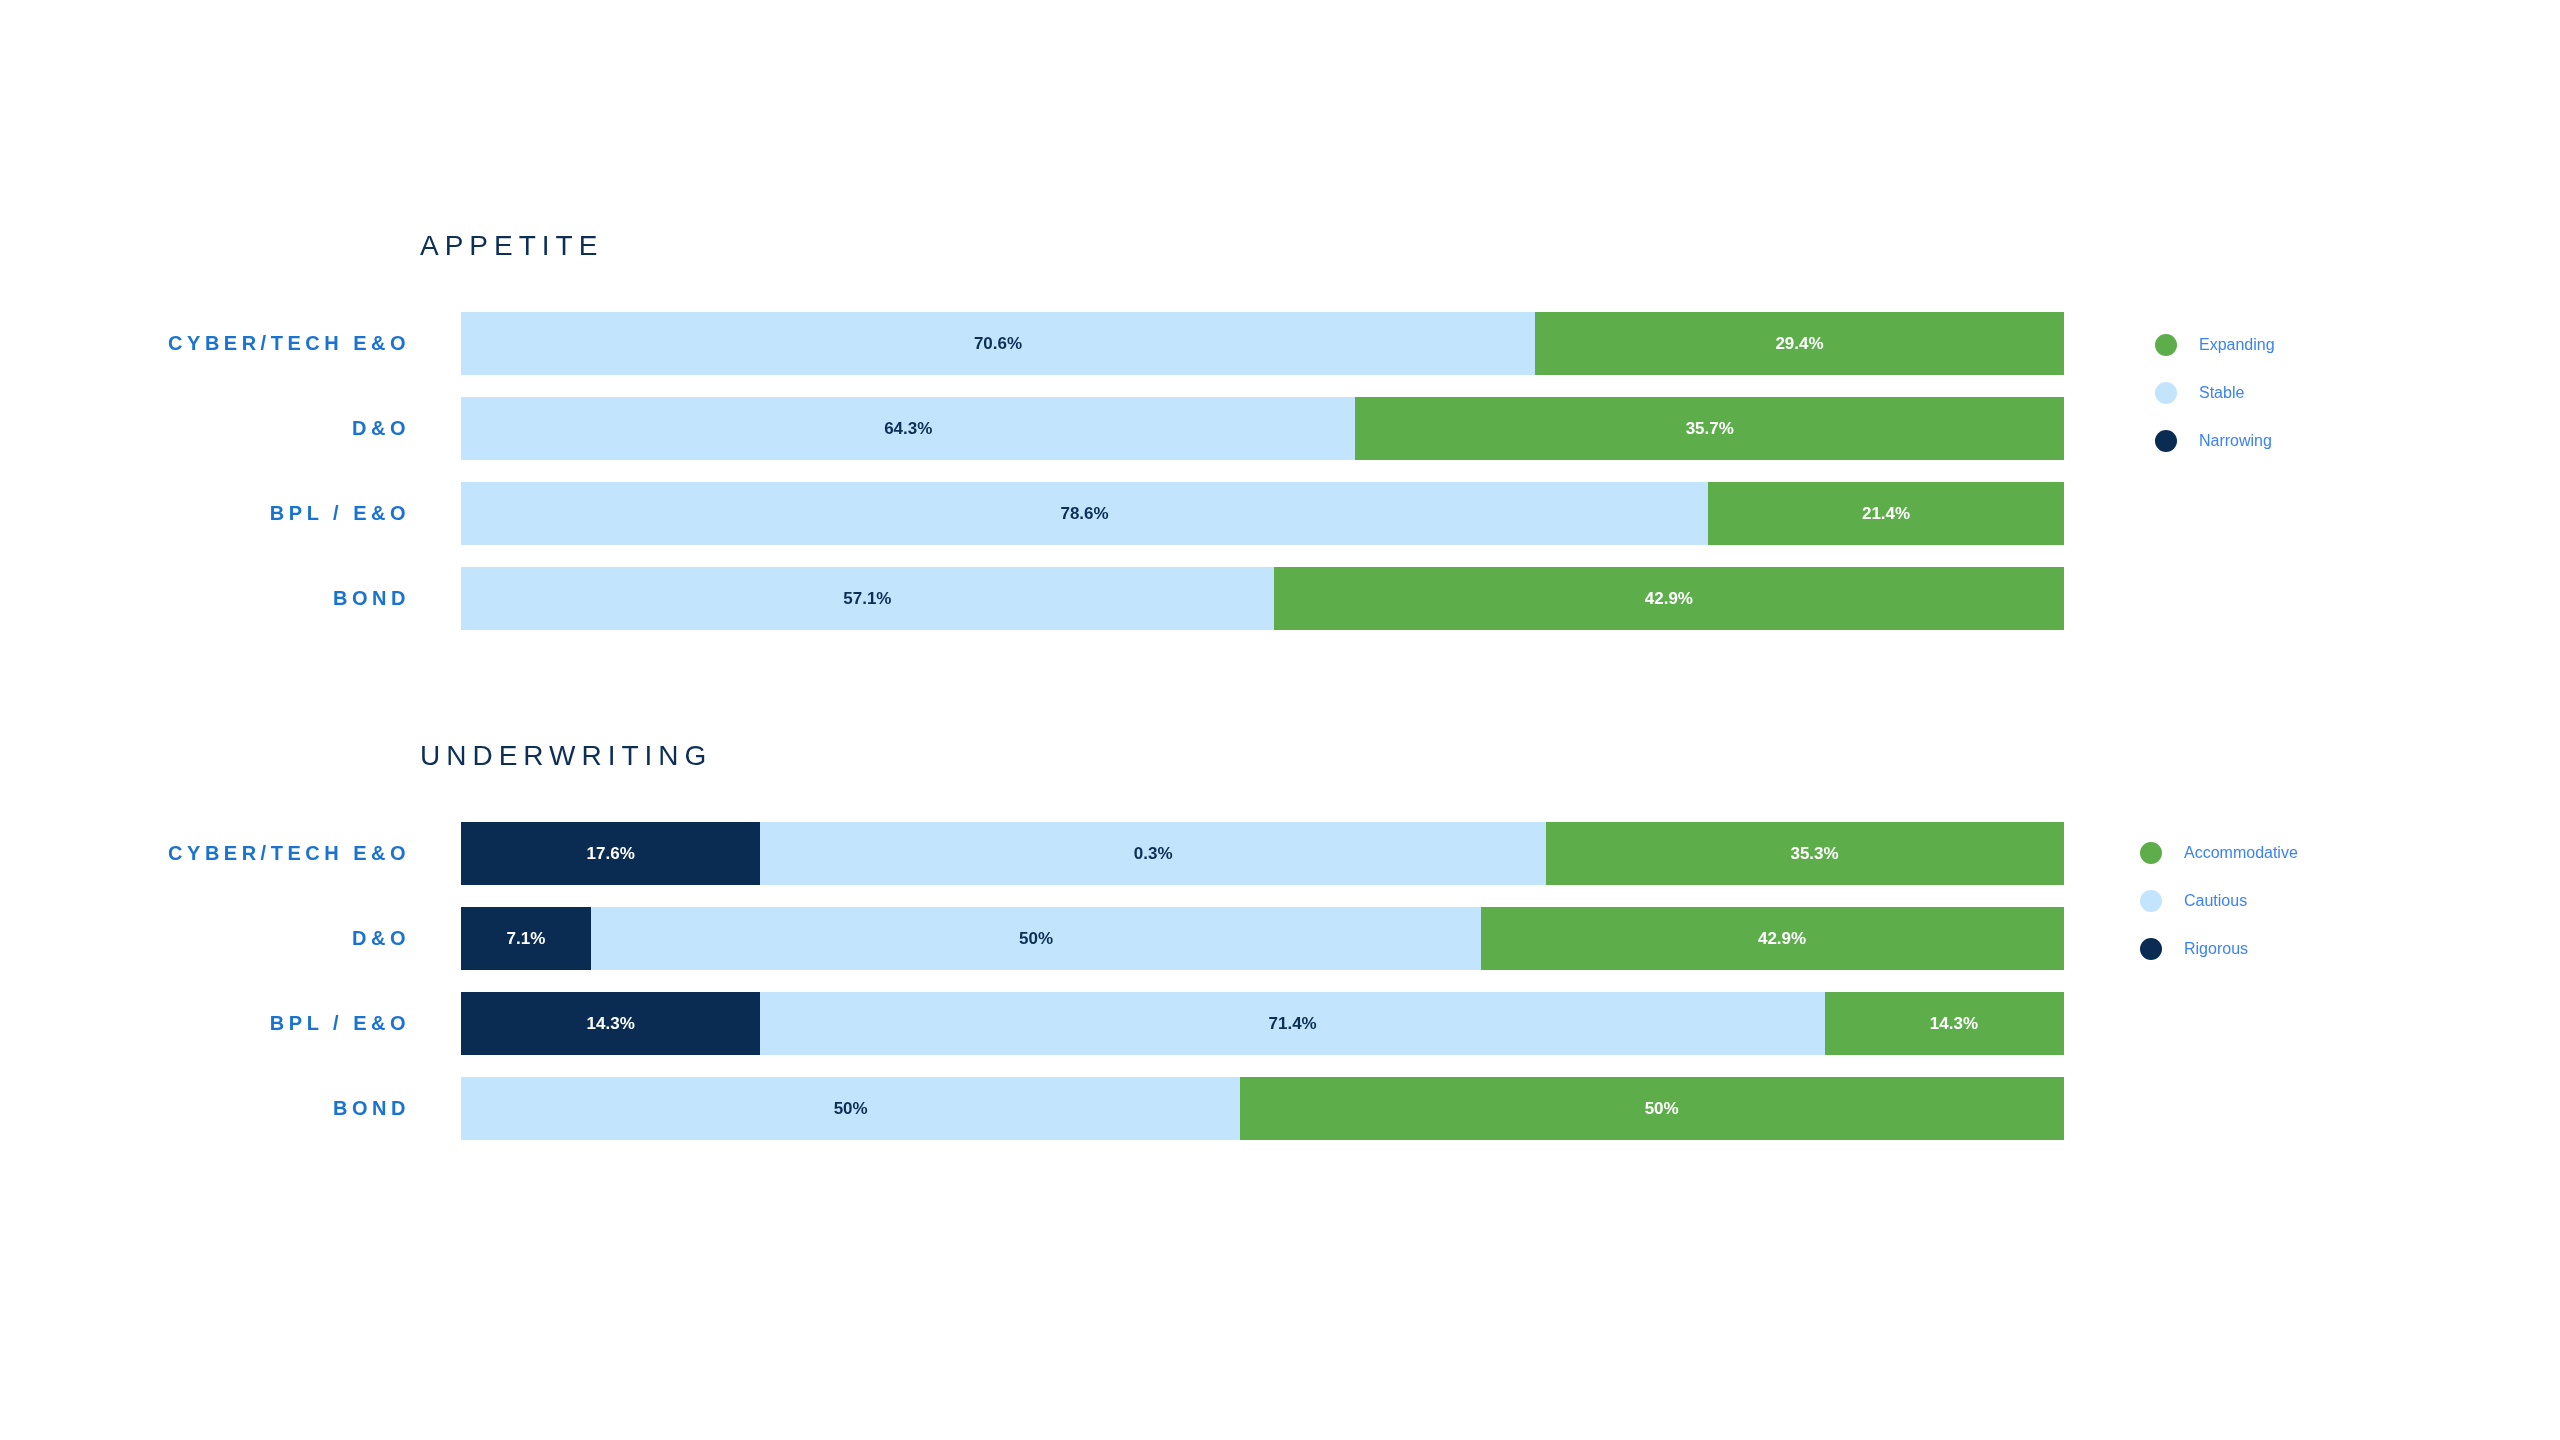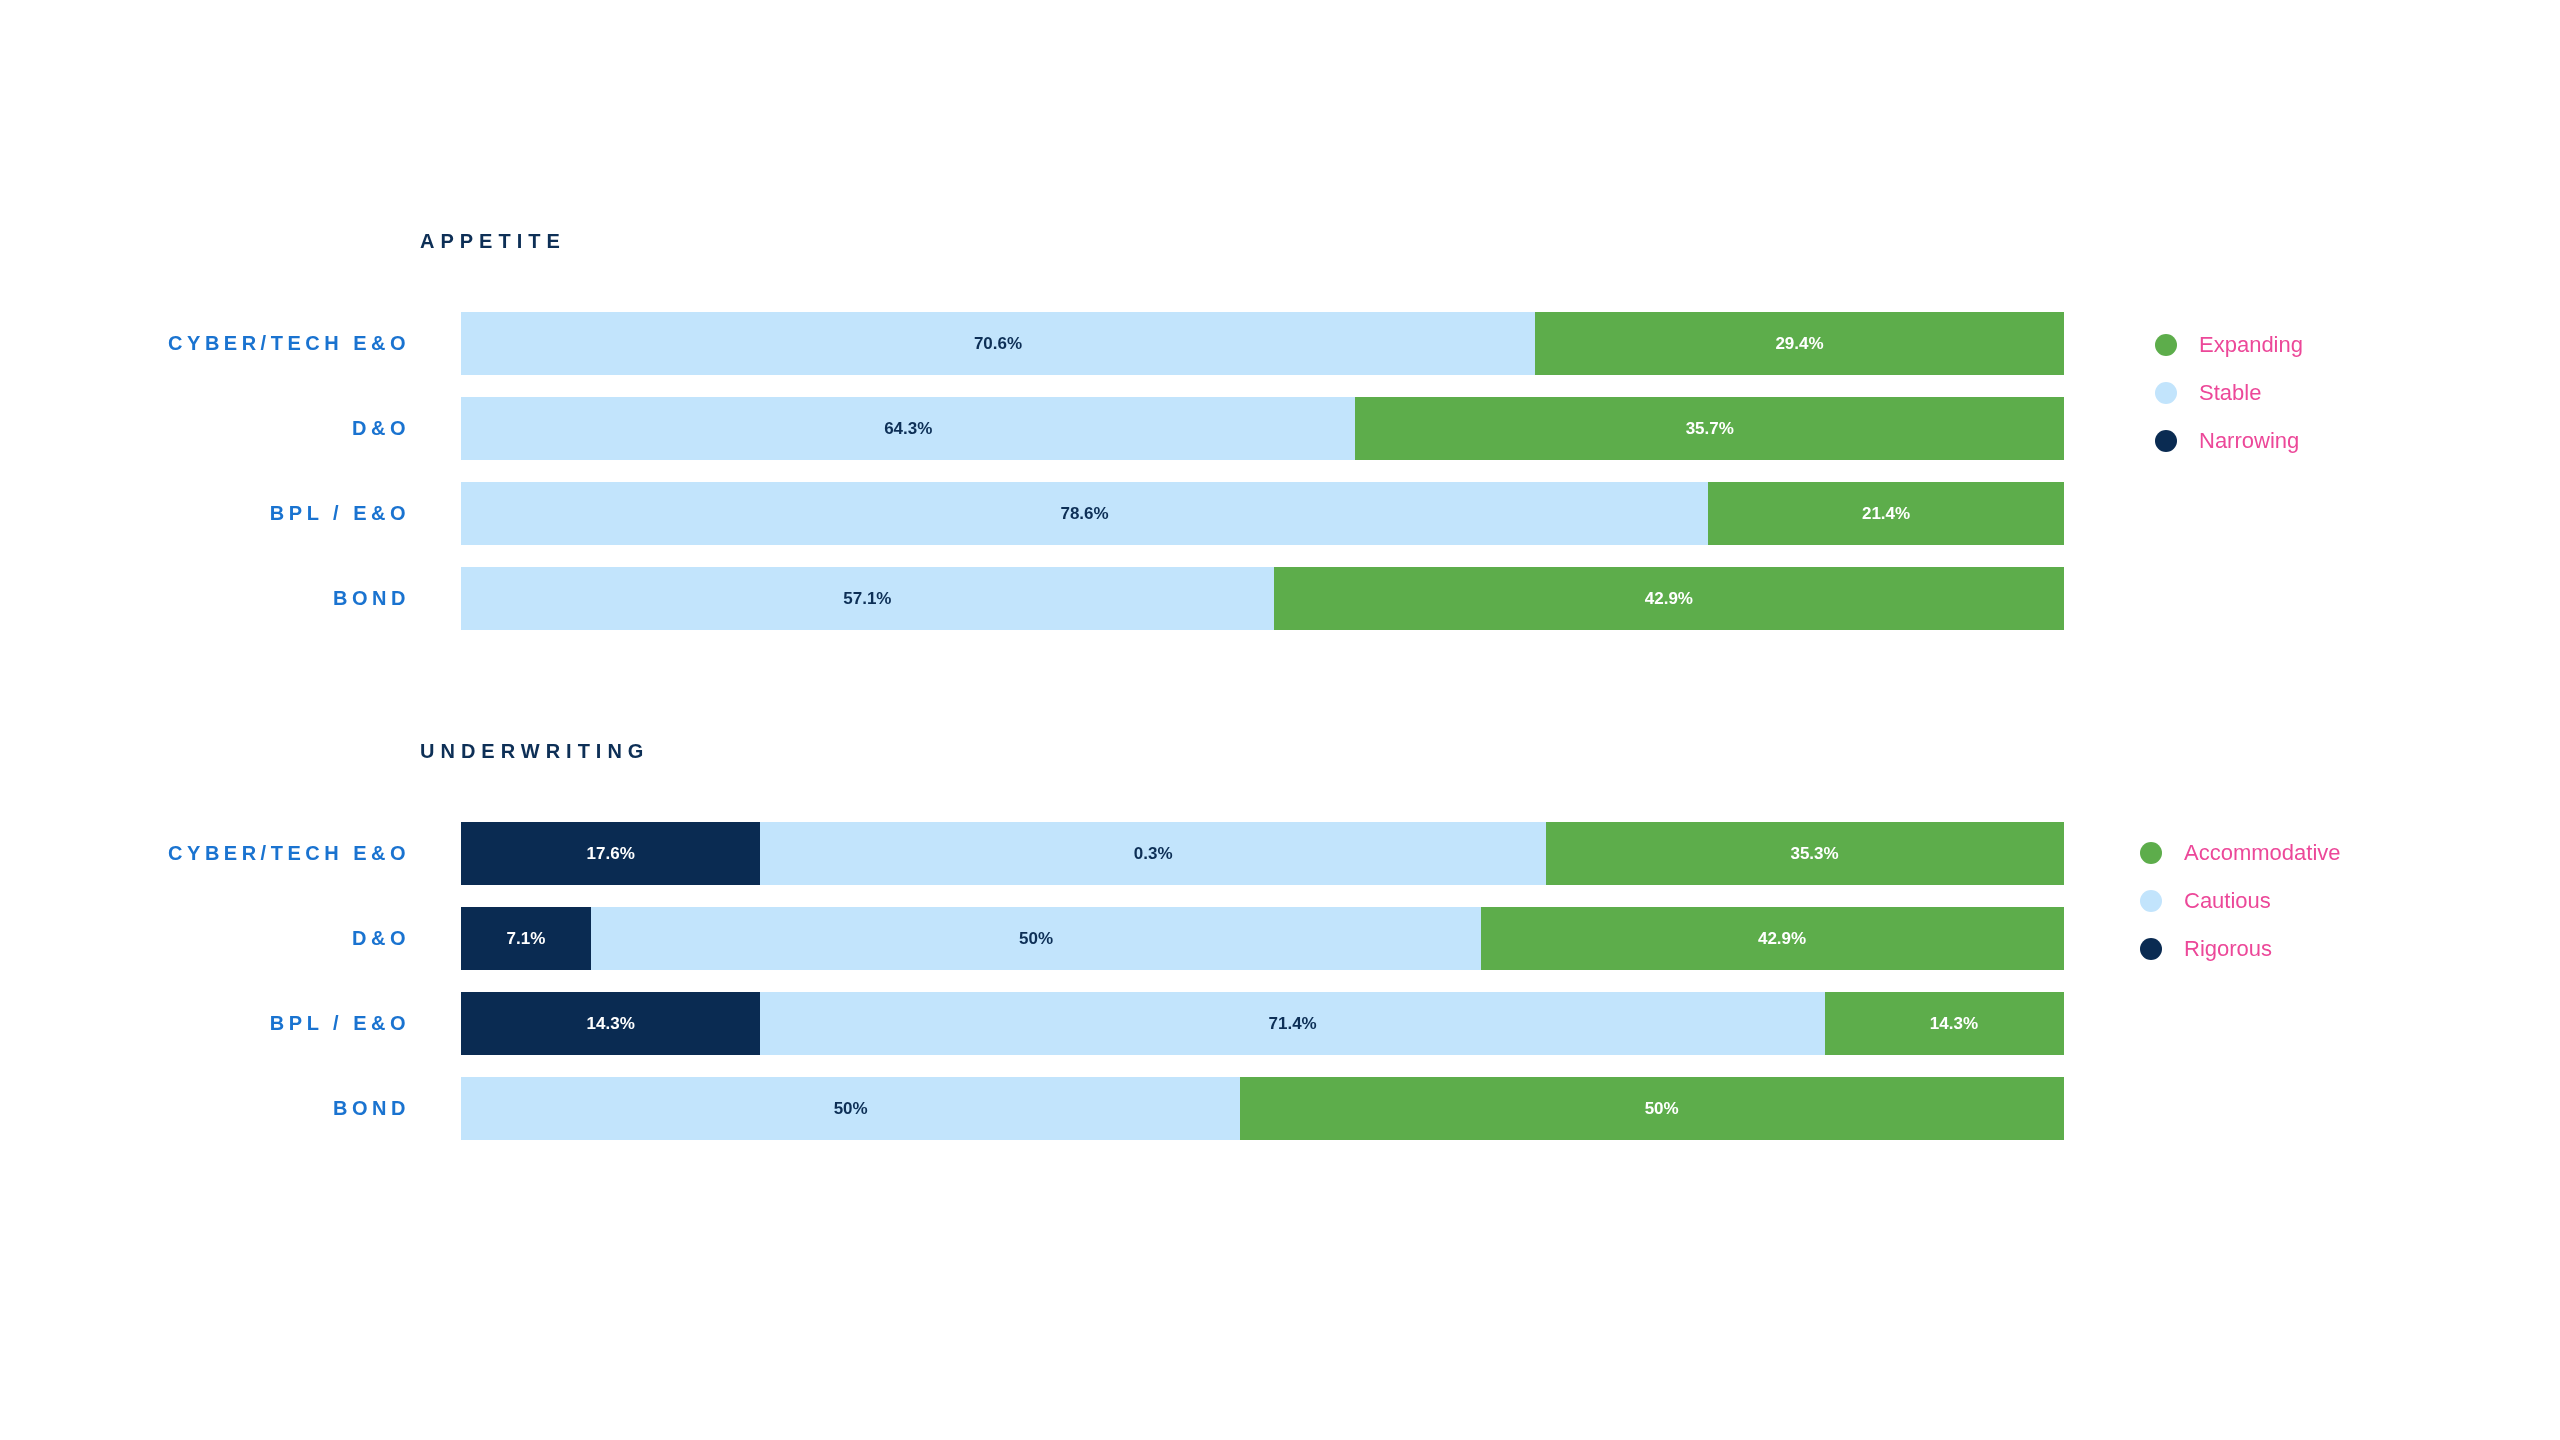--- a/index.html
+++ b/index.html
@@ -28,22 +28,22 @@
     left: 0;
     width: 2560px;
   }
   .section.appetite      { top: 230px; }
   .section.underwriting  { top: 740px; }
 
   .section-title {
     position: absolute;
     left: 420px;
     top: 0;
-    font-size: 20px;
-    font-weight: bold;
+    font-size: 28px;
+    font-weight: normal;
     letter-spacing: 6px;
     color: #0d2f56;
     white-space: nowrap;
   }
 
   
   .rows {
     position: absolute;
     left: 0;
     top: 82px;
@@ -117,22 +117,22 @@
     height: 22px;
     border-radius: 50%;
     flex: 0 0 auto;
     margin-right: 22px;
   }
   .legend-swatch.green { background: #5dad4b; }
   .legend-swatch.light { background: #c2e4fc; }
   .legend-swatch.navy  { background: #0a2b52; }
 
   .legend-label {
-    font-size: 22px;
-    color: #ec4899;
+    font-size: 16px;
+    color: #3b82f6;
     white-space: nowrap;
   }
 </style>
 </head>
 <body>
 
 <div class="canvas">
 
   <div class="section appetite">
     <div class="section-title">APPETITE</div>

